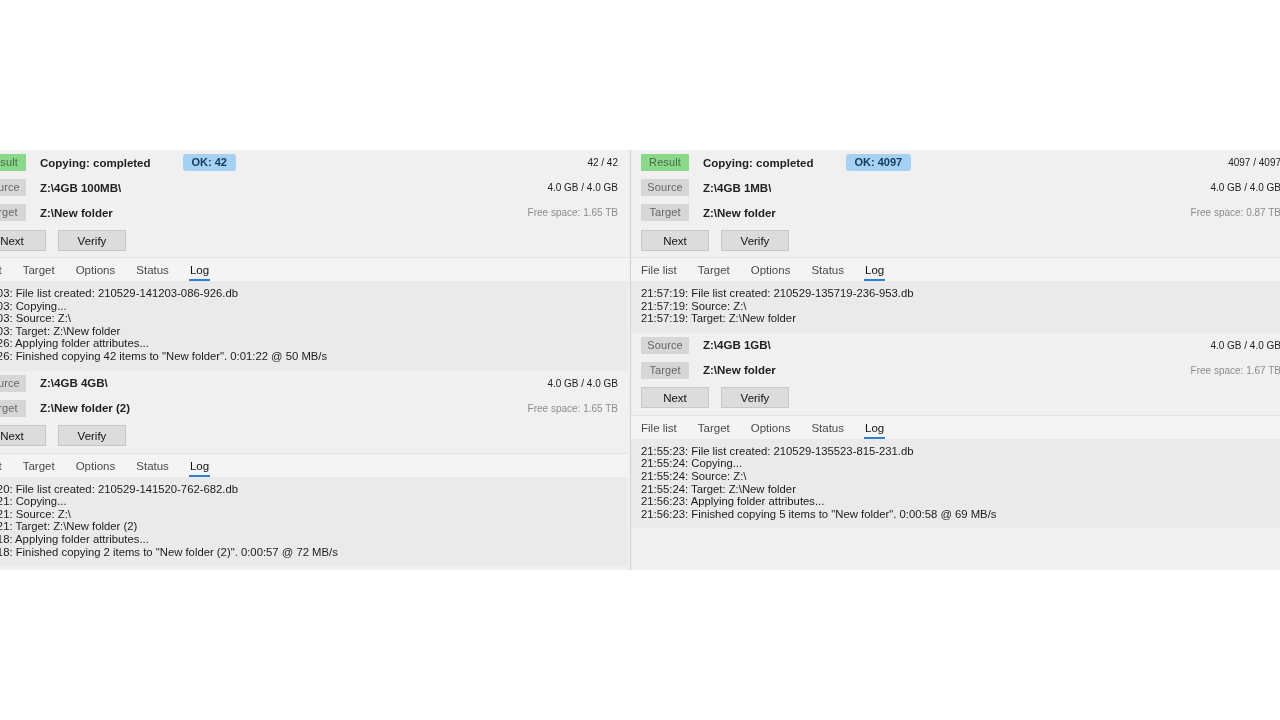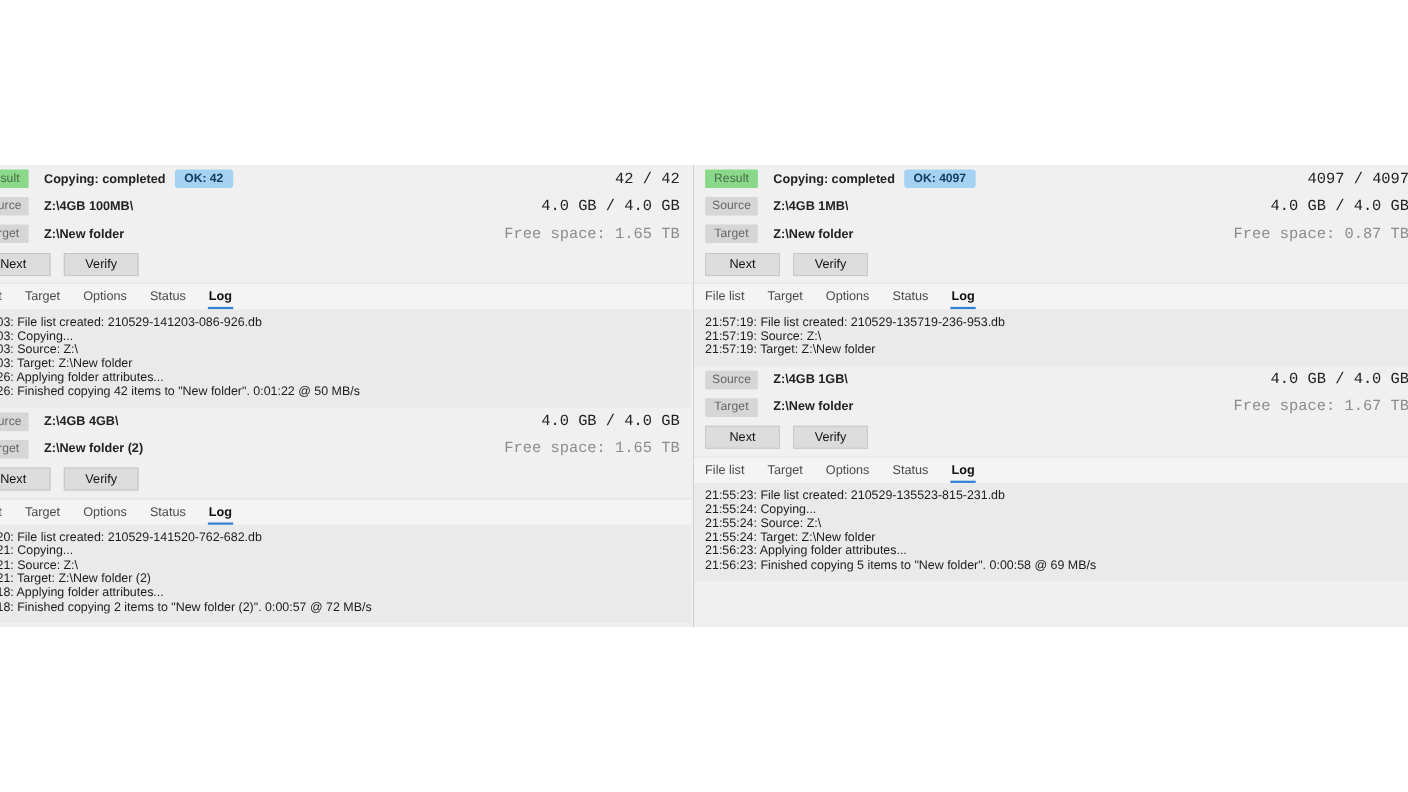--- a/index.html
+++ b/index.html
@@ -112,37 +112,36 @@
   .row-text {
     font-size: 11.5px;
     color: #222222;
     white-space: nowrap;
     overflow: hidden;
     text-overflow: ellipsis;
   }
 
   .badge {
     display: inline-block;
-    margin-left: 8px;
+    margin-left: 32px;
     padding: 2px 9px 3px 9px;
     font-size: 11px;
     color: #12395c;
     background: #a5d2f2;
     border-radius: 3px;
     white-space: nowrap;
     line-height: 12px;
   }
 
   .row-right {
     flex: 0 0 auto;
-    font-size: 14px;
+    font-size: 10px;
     color: #222222;
     white-space: nowrap;
     padding-left: 12px;
-    font-family: Liberation Mono, monospace;
   }
   .row-right.muted {
     color: #8c8c8c;
   }
 
   
   .buttonbar {
     display: flex;
     align-items: center;
     height: 32px;
@@ -179,21 +178,20 @@
     position: relative;
     font-size: 11.5px;
     color: #4a4a4a;
     padding: 0 0 5px 0;
     margin-right: 21px;
     white-space: nowrap;
     cursor: default;
   }
   .tab.active {
     color: #111111;
-    font-weight: bold;
   }
   .tab.active::after {
     content: "";
     position: absolute;
     left: -1px;
     right: -1px;
     bottom: 0;
     height: 2px;
     background: #2f7fd4;
   }

